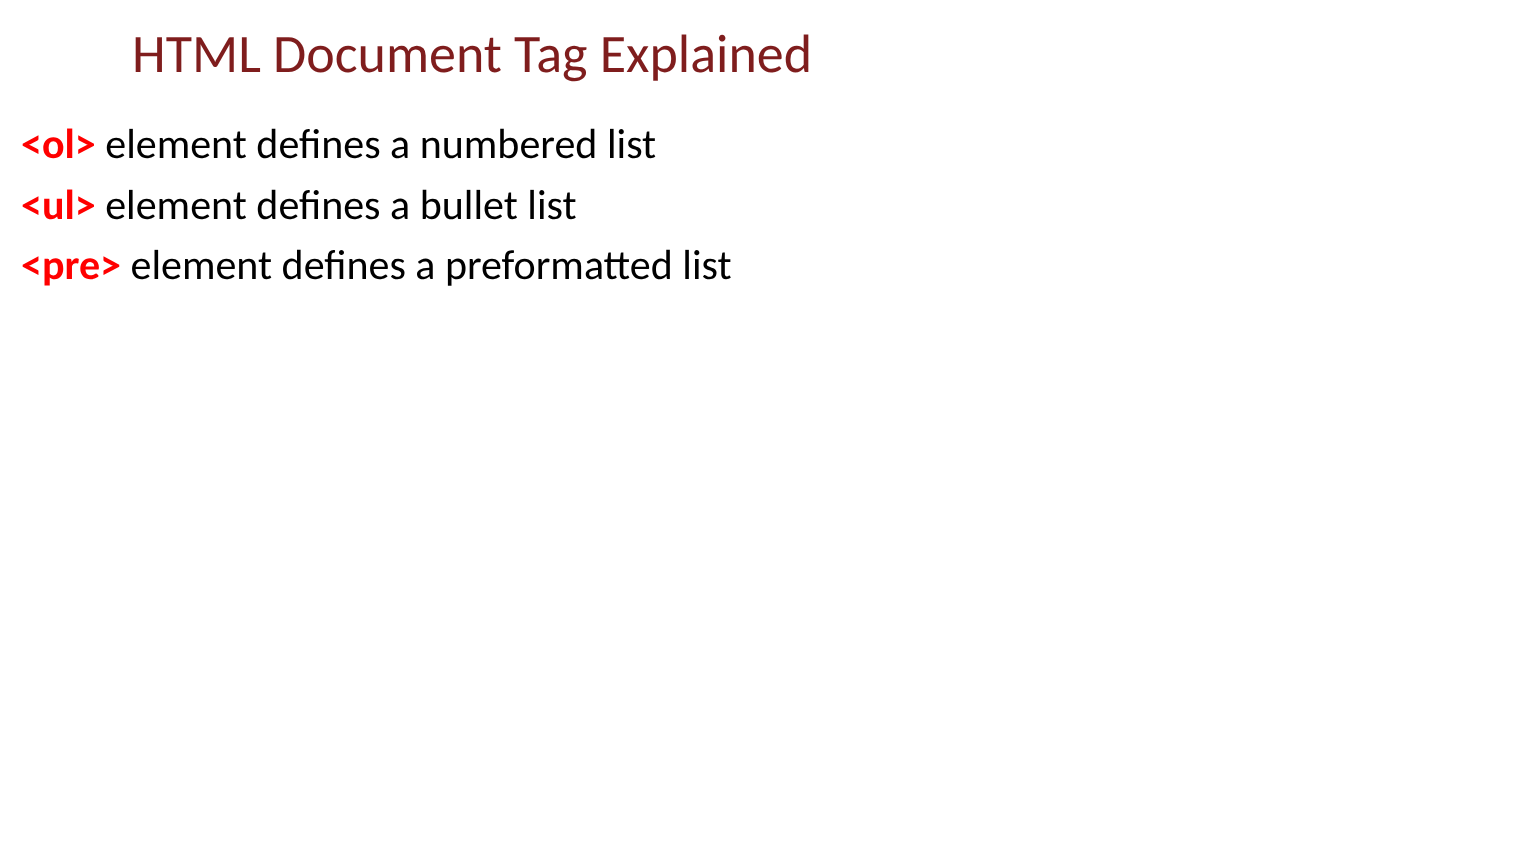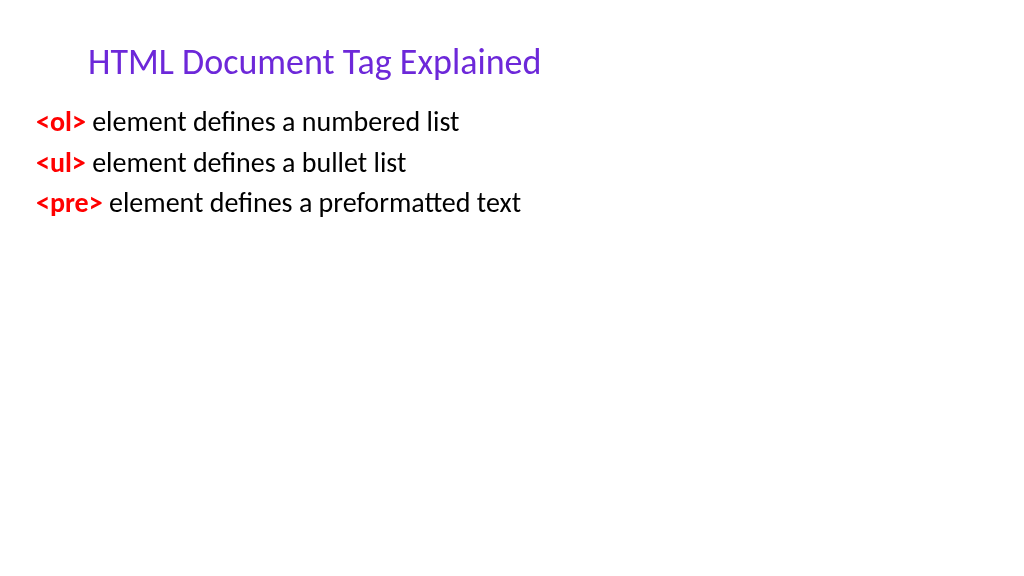--- a/index.html
+++ b/index.html
@@ -16,25 +16,25 @@
       padding: 0;
     }
     .slide {
       width: 100%;
       height: 100%;
       position: relative;
     }
     .title {
       font-size: 36px;
       font-weight: 400;
-      color: #6d28d9;
-      padding: 40px 0 0 88px;
+      color: #7f1d1d;
+      padding: 14px 0 0 88px;
     }
     .content {
-      padding: 18px 0 0 36px;
+      padding: 18px 0 0 14px;
     }
     .line {
       font-size: 28px;
       line-height: 1.45;
       color: #000000;
     }
     .tag {
       color: #ff0000;
       font-weight: 700;
     }
@@ -45,16 +45,16 @@
 <div class="slide">
   <h1 class="title">HTML Document Tag Explained</h1>
   <div class="content">
     <div class="line">
       <span class="tag">&lt;ol&gt;</span><span> element defines a numbered list</span>
     </div>
     <div class="line">
       <span class="tag">&lt;ul&gt;</span><span> element defines a bullet list</span>
     </div>
     <div class="line">
-      <span class="tag">&lt;pre&gt;</span><span> element defines a preformatted text</span>
+      <span class="tag">&lt;pre&gt;</span><span> element defines a preformatted list</span>
     </div>
   </div>
 </div>
 
 </body></html>

